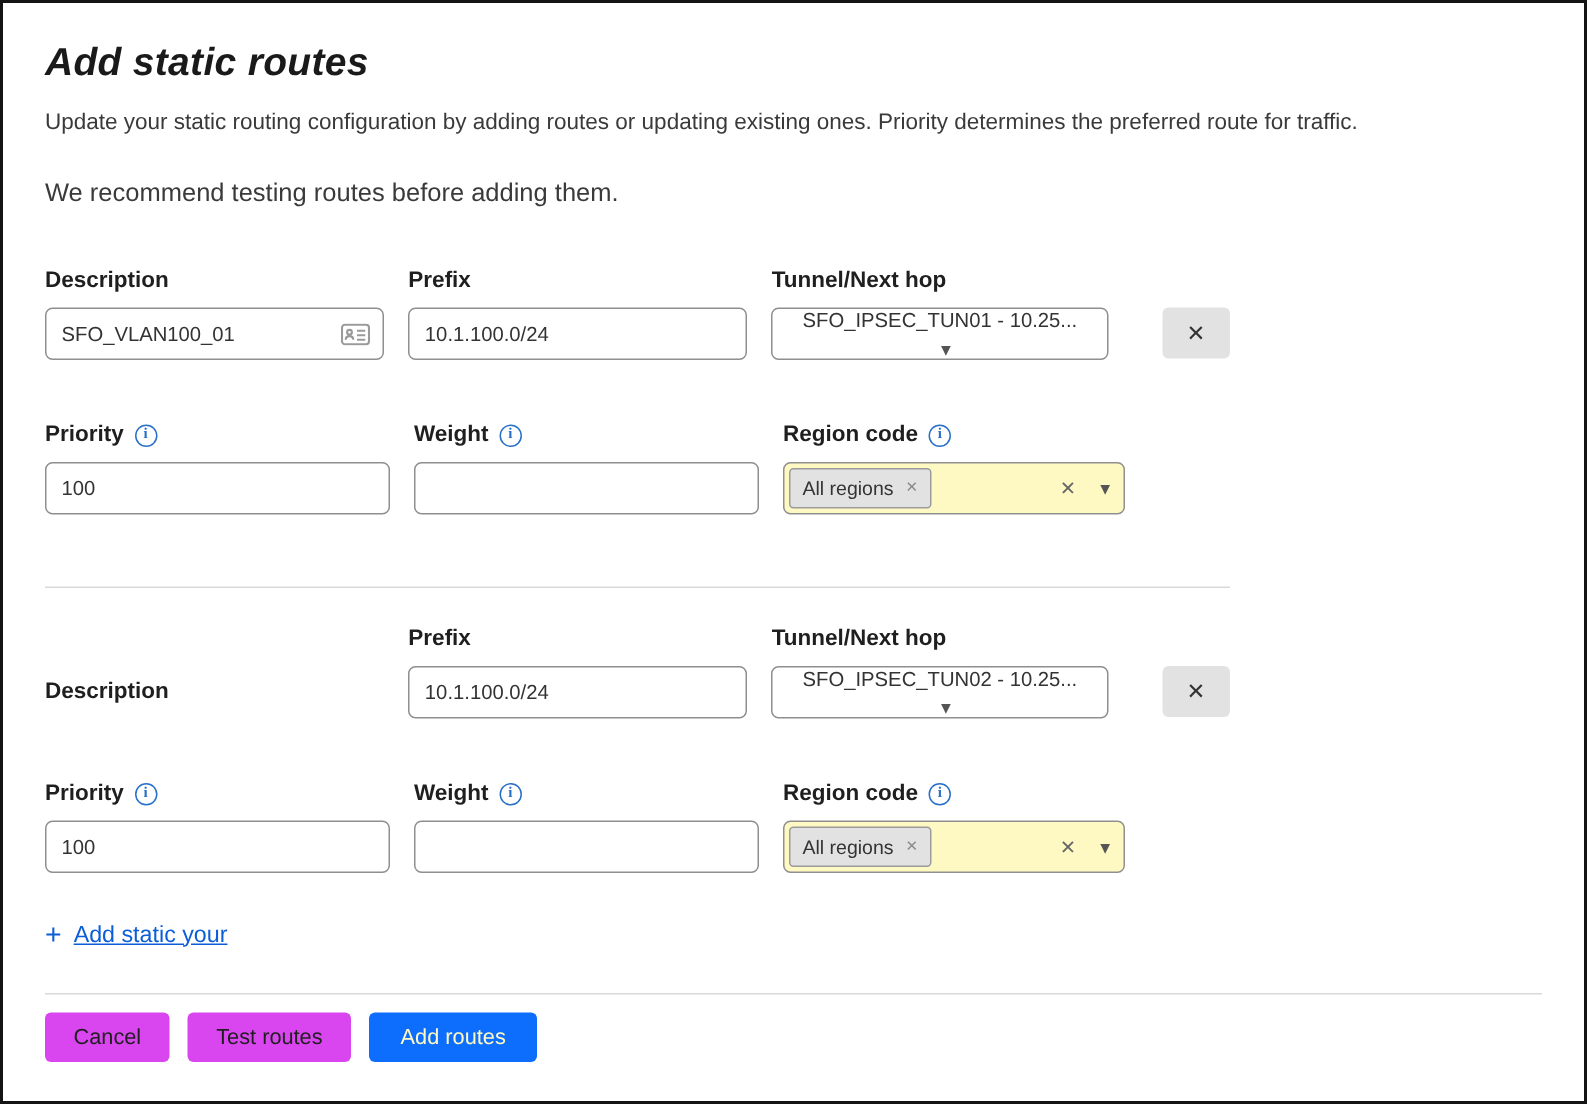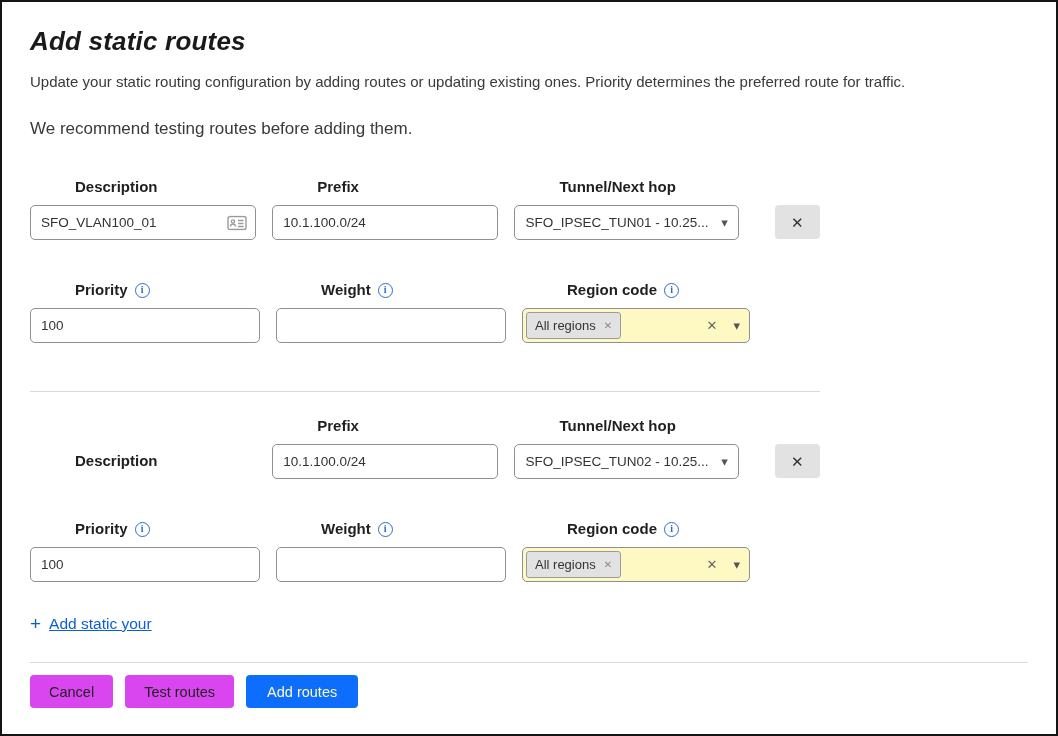--- a/index.html
+++ b/index.html
@@ -38,21 +38,20 @@
 
   .field-label {
     display: flex;
     align-items: center;
     gap: 7px;
     font-size: 15px;
     font-weight: 700;
     color: #1f1f1f;
     margin-bottom: 8px;
     line-height: 20px;
-    margin-left: 45px;
   }
   .info-icon {
     display: inline-flex;
     align-items: center;
     justify-content: center;
     width: 15px;
     height: 15px;
     border: 1.4px solid #2970c8;
     border-radius: 50%;
     color: #2970c8;
@@ -90,20 +89,21 @@
     height: 35px;
     border: 1px solid #8f8f8f;
     border-radius: 5px;
     display: flex;
     align-items: center;
     padding: 0 10px;
     font-size: 13.5px;
     color: #333;
     background: #fff;
     cursor: pointer;
+    flex-direction: column;
   }
   .select-value {
     flex: 1;
     white-space: nowrap;
     overflow: hidden;
   }
   .caret {
     color: #555;
     font-size: 13px;
     line-height: 1;

